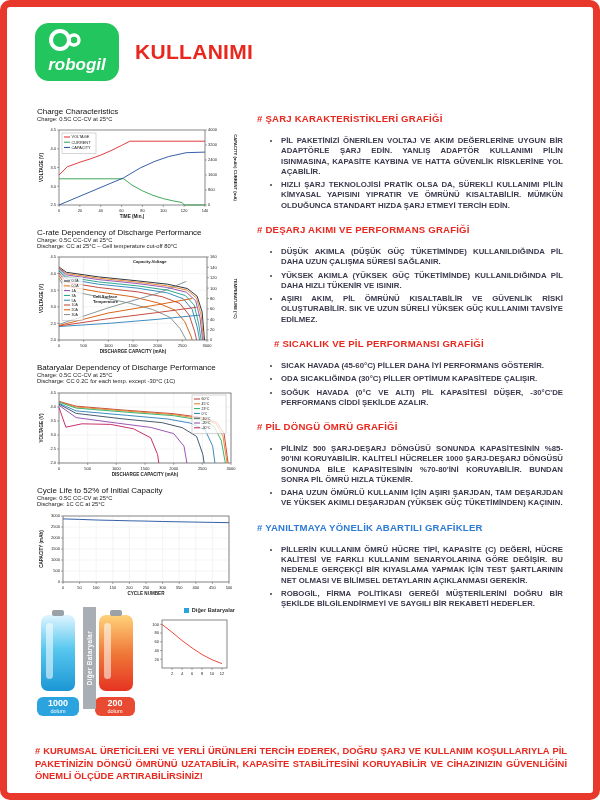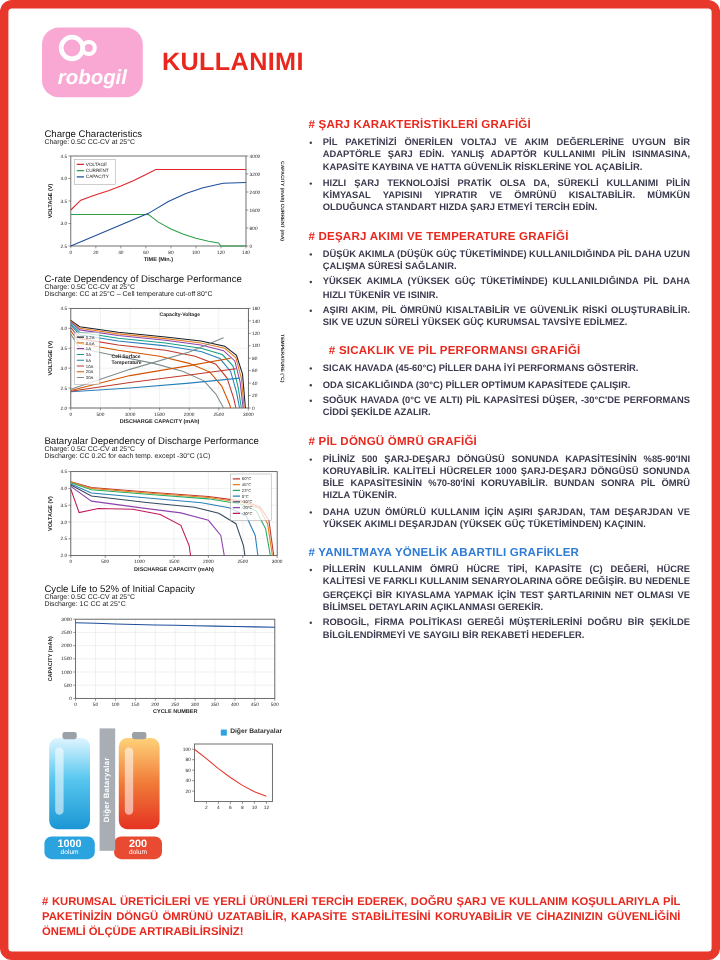--- a/index.html
+++ b/index.html
@@ -10,21 +10,21 @@
   .logo svg{width:100%;height:100%;display:block}
   .title{font-weight:800;font-size:21px;line-height:1.18;letter-spacing:.3px}
   .left-col{position:absolute;left:30px;top:100px;width:205px}
   .chart{margin-bottom:8px}
   .c-title{font-size:8px;font-weight:400;color:#111}
   .c-sub{font-size:5.8px;color:#222}
   .c-svg{line-height:0;margin-top:2px}
   .right-col{position:absolute;left:250px;top:92px;width:318px}
   .sec{margin-bottom:13px}
   .sec-h{font-size:9.6px;font-weight:800;letter-spacing:.2px;margin:0 0 4px 0;color:#e8281e}
-  .bullets{margin:0;padding-left:12px}
+  .bullets{margin:12px;padding-left:12px}
   .bullets li{font-size:7.8px;font-weight:700;color:#3a3a4e;line-height:1.32;text-align:justify;margin-bottom:3px}
   .footer{position:absolute;left:28px;right:26px;bottom:10px;font-weight:700;font-size:9.4px;line-height:1.35;text-align:justify;color:#e8281e}
   
   .bat-graphic{position:relative;width:205px;height:114px;margin-top:10px}
   .bat{position:absolute;width:34px;height:76px;border-radius:7px;top:8px}
   .bat .cap{position:absolute;top:-5px;left:11px;width:12px;height:6px;background:#9aa2a8;border-radius:2px}
   .bat .shine{position:absolute;left:5px;top:8px;width:7px;height:56px;background:rgba(255,255,255,.55);border-radius:4px}
   .bat1{left:4px;background:linear-gradient(180deg,#dff5ff 0%,#58c7ef 45%,#1b96d4 100%)}
   .bat2{left:62px;background:linear-gradient(180deg,#ffd27a 0%,#f07a38 50%,#e53322 100%)}
   .banner{position:absolute;left:46px;top:0;width:13px;height:102px;background:#a8aeb4;display:flex;align-items:center;justify-content:center;z-index:2}
@@ -38,21 +38,21 @@
   .mini-legend{display:flex;align-items:center;gap:3px;justify-content:flex-end;margin-bottom:1px}
   .mini-legend .sq{width:5px;height:5px;background:#2ba3df;display:inline-block}
   .mini-legend .lbl{font-size:5.6px;font-weight:700;color:#333}
 </style>
 </head>
 <body>
 
 <div class="page">
 
   <header class="header">
-    <div class="logo" style="background: #f9a8d4;">
+    <div class="logo" style="background: #22c55e;">
       <svg viewBox="0 0 84 58">
         <circle cx="25" cy="17" r="9" fill="none" stroke="#ffffff" stroke-width="4"></circle>
         <circle cx="39" cy="17" r="5" fill="none" stroke="#ffffff" stroke-width="3.4"></circle>
         <text x="42" y="47" text-anchor="middle" font-size="17" font-weight="bold" font-style="italic" fill="#ffffff" font-family="Liberation Sans, sans-serif">robogil</text>
       </svg>
     </div>
     <div class="title" style="color: rgb(232, 40, 30);">
       <div>KULLANIMI</div>
     </div>
   </header>
@@ -409,33 +409,33 @@
               <polyline points="13.0,9.4 23.0,17.2 33.0,25.5 43.0,32.9 53.0,39.5 63.0,44.7 73.0,48.6" fill="none" stroke="#e8362a" stroke-width="0.9"></polyline>
             </svg></div>
       </div>
     </div>
 
   </div>
 
   <div class="right-col">
 
     <section class="sec">
-      <h2 class="sec-h" style="color: rgb(232, 40, 30);"># ŞARJ KARAKTERİSTİKLERİ GRAFİĞİ</h2>
+      <h2 class="sec-h" style="color: rgb(232, 40, 30); margin-top: 14px;"># ŞARJ KARAKTERİSTİKLERİ GRAFİĞİ</h2>
       <ul class="bullets">
         <li>PİL PAKETİNİZİ ÖNERİLEN VOLTAJ VE AKIM DEĞERLERİNE UYGUN BİR ADAPTÖRLE ŞARJ EDİN. YANLIŞ ADAPTÖR KULLANIMI PİLİN ISINMASINA, KAPASİTE KAYBINA VE HATTA GÜVENLİK RİSKLERİNE YOL AÇABİLİR.</li>
         <li>HIZLI ŞARJ TEKNOLOJİSİ PRATİK OLSA DA, SÜREKLİ KULLANIMI PİLİN KİMYASAL YAPISINI YIPRATIR VE ÖMRÜNÜ KISALTABİLİR. MÜMKÜN OLDUĞUNCA STANDART HIZDA ŞARJ ETMEYİ TERCİH EDİN.</li>
       </ul>
     </section>
 
     <section class="sec">
-      <h2 class="sec-h" style="color: rgb(232, 40, 30);"># DEŞARJ AKIMI VE TEMPERATURE GRAFİĞİ</h2>
+      <h2 class="sec-h" style="color: rgb(232, 40, 30);"># DEŞARJ AKIMI VE PERFORMANS GRAFİĞİ</h2>
       <ul class="bullets">
         <li>DÜŞÜK AKIMLA (DÜŞÜK GÜÇ TÜKETİMİNDE) KULLANILDIĞINDA PİL DAHA UZUN ÇALIŞMA SÜRESİ SAĞLANIR.</li>
         <li>YÜKSEK AKIMLA (YÜKSEK GÜÇ TÜKETİMİNDE) KULLANILDIĞINDA PİL DAHA HIZLI TÜKENİR VE ISINIR.</li>
-        <li>AŞIRI AKIM, PİL ÖMRÜNÜ KISALTABİLİR VE GÜVENLİK RİSKİ OLUŞTURABİLİR. SIK VE UZUN SÜRELİ YÜKSEK GÜÇ KURUMSAL TAVSİYE EDİLMEZ.</li>
+        <li>AŞIRI AKIM, PİL ÖMRÜNÜ KISALTABİLİR VE GÜVENLİK RİSKİ OLUŞTURABİLİR. SIK VE UZUN SÜRELİ YÜKSEK GÜÇ KULLANIMI TAVSİYE EDİLMEZ.</li>
       </ul>
     </section>
 
     <section class="sec">
       <h2 class="sec-h" style="color: rgb(232, 40, 30); margin-left: 17px;"># SICAKLIK VE PİL PERFORMANSI GRAFİĞİ</h2>
       <ul class="bullets">
         <li>SICAK HAVADA (45-60°C) PİLLER DAHA İYİ PERFORMANS GÖSTERİR.</li>
         <li>ODA SICAKLIĞINDA (30°C) PİLLER OPTİMUM KAPASİTEDE ÇALIŞIR.</li>
         <li>SOĞUK HAVADA (0°C VE ALTI) PİL KAPASİTESİ DÜŞER, -30°C'DE PERFORMANS CİDDİ ŞEKİLDE AZALIR.</li>
       </ul>

